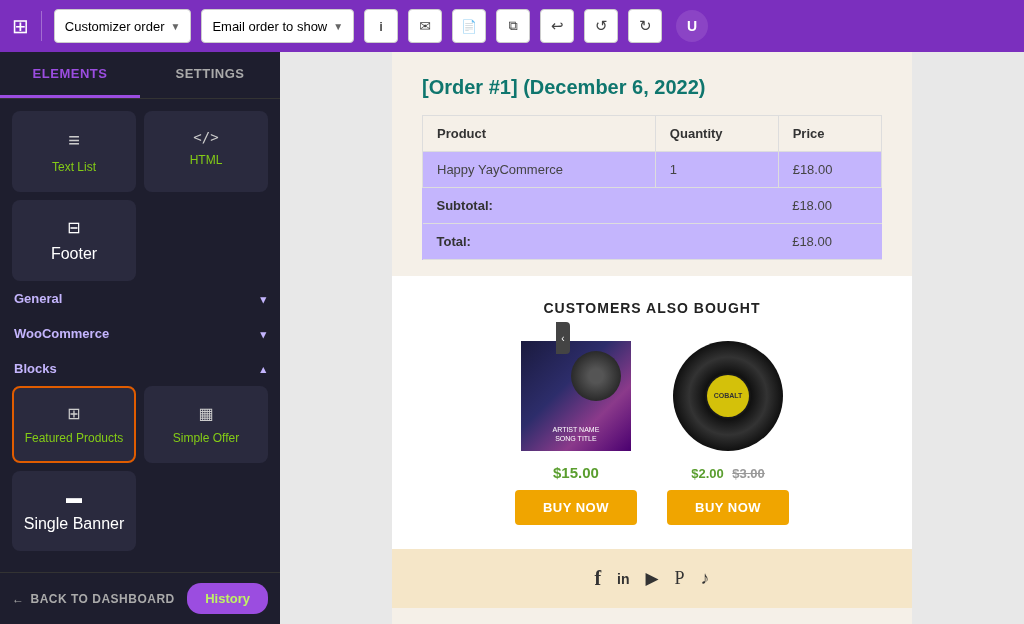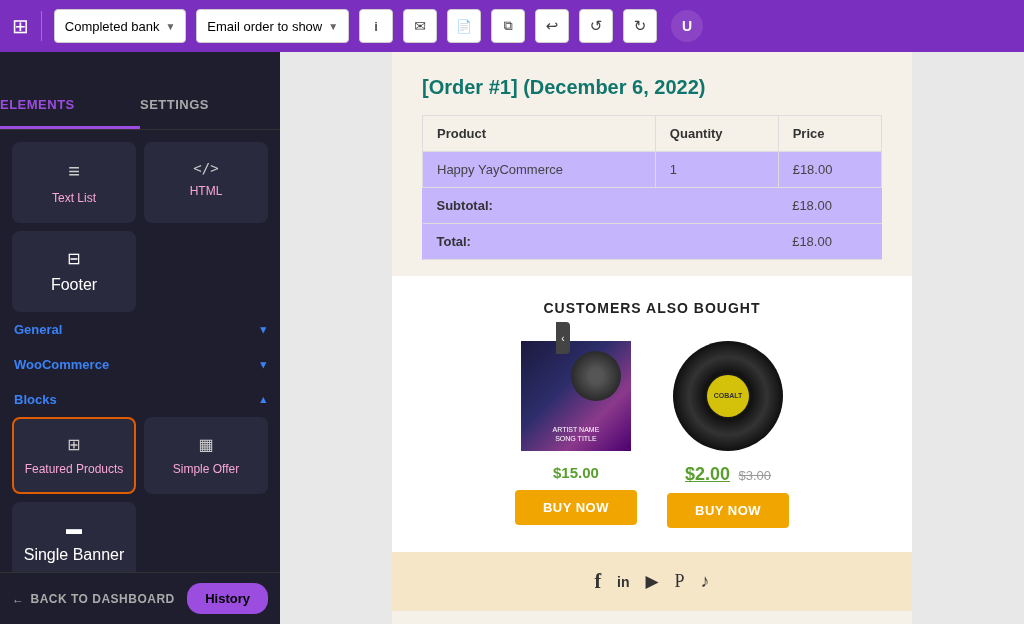--- a/index.html
+++ b/index.html
@@ -90,26 +90,25 @@
     }
 
     .sidebar-tabs {
       display: flex;
       border-bottom: 1px solid #333;
       flex-shrink: 0;
     }
     .sidebar-tab {
       flex: 1;
       padding: 14px 0;
-      text-align: left;
+      text-align: center;
       font-size: 13px;
       font-weight: 600;
       cursor: pointer;
       letter-spacing: 0.5px;
-      margin-top: 31px;
     }
     .sidebar-tab.active {
       color: #9b4de0;
       border-bottom: 3px solid #9b4de0;
       background: transparent;
     }
     .sidebar-tab.inactive {
       color: #aaa;
       border-bottom: 3px solid transparent;
     }
@@ -132,42 +131,42 @@
       padding: 16px 8px;
       display: flex;
       flex-direction: column;
       align-items: center;
       gap: 8px;
       cursor: pointer;
       border: 2px solid transparent;
     }
     .element-item.selected { border-color: #e05c00; }
     .element-item .icon { font-size: 20px; color: #ccc; }
-    .element-item .label { font-size: 12px; color: #f9a8d4; text-align: center; }
+    .element-item .label { font-size: 12px; color: #84cc16; text-align: center; }
 
     .element-single {
       background: #2a2a3e;
       border-radius: 8px;
       padding: 16px 8px;
       display: flex;
       flex-direction: column;
       align-items: center;
       gap: 8px;
       cursor: pointer;
       border: 2px solid transparent;
       width: calc(50% - 4px);
     }
 
     .section-header {
       display: flex;
       justify-content: space-between;
-      align-items: center;
+      align-items: flex-end;
       padding: 10px 2px;
       cursor: pointer;
-      color: #3b82f6;
+      color: #c4b5fd;
       font-size: 13px;
       font-weight: 600;
     }
     .section-header .chevron { font-size: 11px; }
 
     .blocks-grid {
       display: grid;
       grid-template-columns: 1fr 1fr;
       gap: 8px;
     }
@@ -187,21 +186,21 @@
       align-items: center;
       gap: 6px;
       color: #aaa;
       font-size: 12px;
       font-weight: 600;
       cursor: pointer;
       letter-spacing: 0.5px;
     }
     .history-btn {
       background: #9b4de0;
-      color: #000000;
+      color: #bef264;
       border: none;
       border-radius: 14px;
       padding: 8px 18px;
       font-size: 13px;
       font-weight: 600;
       cursor: pointer;
     }
 
     
     .sidebar-collapse {
@@ -387,21 +386,21 @@
       color: #333;
     }
   </style>
 </head>
 <body>
 
 <div class="topbar">
   <span style="color:white;font-size:20px;cursor:pointer;">⊞</span>
   <div class="topbar-divider"></div>
   <button class="dropdown-btn">
-    <span>Completed bank</span>
+    <span>Customizer order</span>
     <span class="chevron">▼</span>
   </button>
   <button class="dropdown-btn">
     <span>Email order to show</span>
     <span class="chevron">▼</span>
   </button>
   <div class="topbar-icon-btn" style="font-size:13px;font-weight:700;color:#555;">i</div>
   <div class="topbar-icon-btn">✉</div>
   <div class="topbar-icon-btn" style="font-size:13px;">📄</div>
   <div class="topbar-icon-btn" style="font-size:13px;">⧉</div>
@@ -533,22 +532,22 @@
             <button class="buy-now-btn">BUY NOW</button>
           </div>
 
           <div class="product-card">
             <div class="product-image">
               <div class="vinyl-record">
                 <div class="vinyl-label">COBALT</div>
               </div>
             </div>
             <div>
-              <span style="color:#5a9e2f;font-size:18px;font-weight:700;text-decoration:underline;">$2.00</span>
-              <span style="color:#999;font-size:13px;text-decoration:line-through;margin-left:4px;">$3.00</span>
+              <span style="color:#5a9e2f;font-size:13px;font-weight:700;">$2.00</span>
+              <span style="color:#999;font-size:13px;text-decoration:line-through;margin-left:4px;font-weight:bold;">$3.00</span>
             </div>
             <button class="buy-now-btn">BUY NOW</button>
           </div>
 
         </div>
       </div>
 
       <div class="email-footer">
         <span class="social-icon" style="font-weight:900;font-family:serif;">f</span>
         <span class="social-icon" style="font-size:14px;font-weight:700;">in</span>

